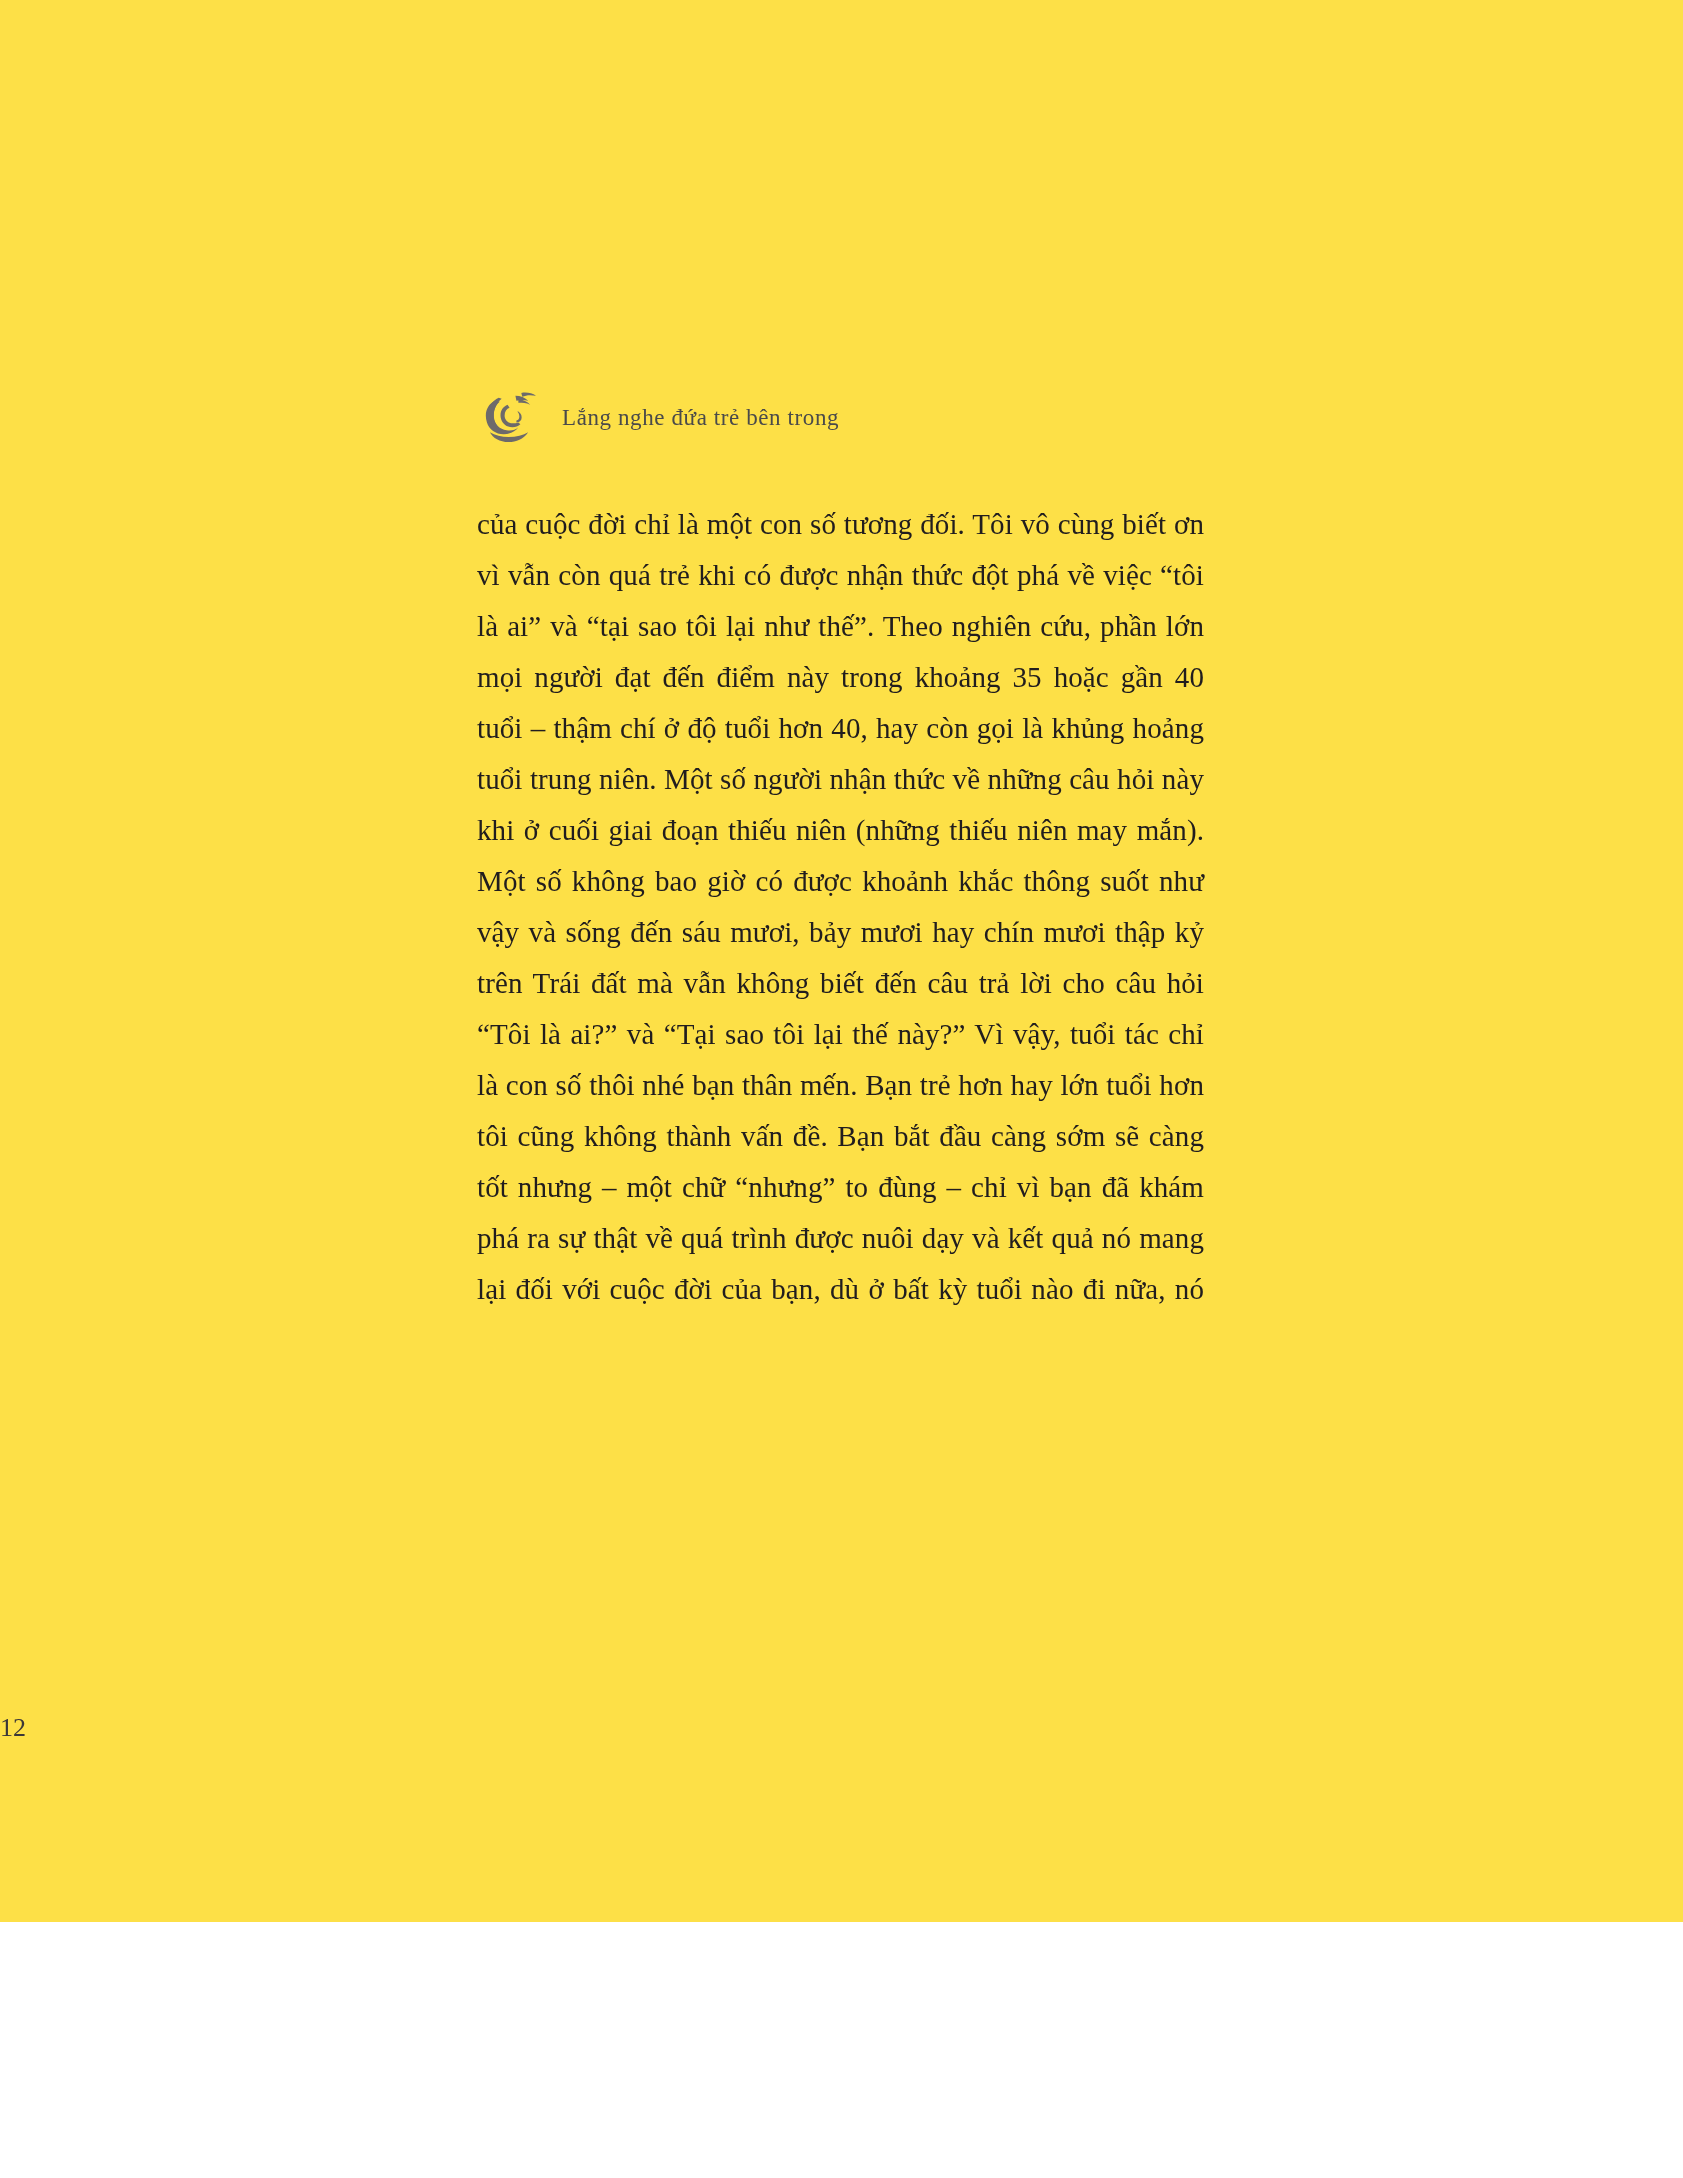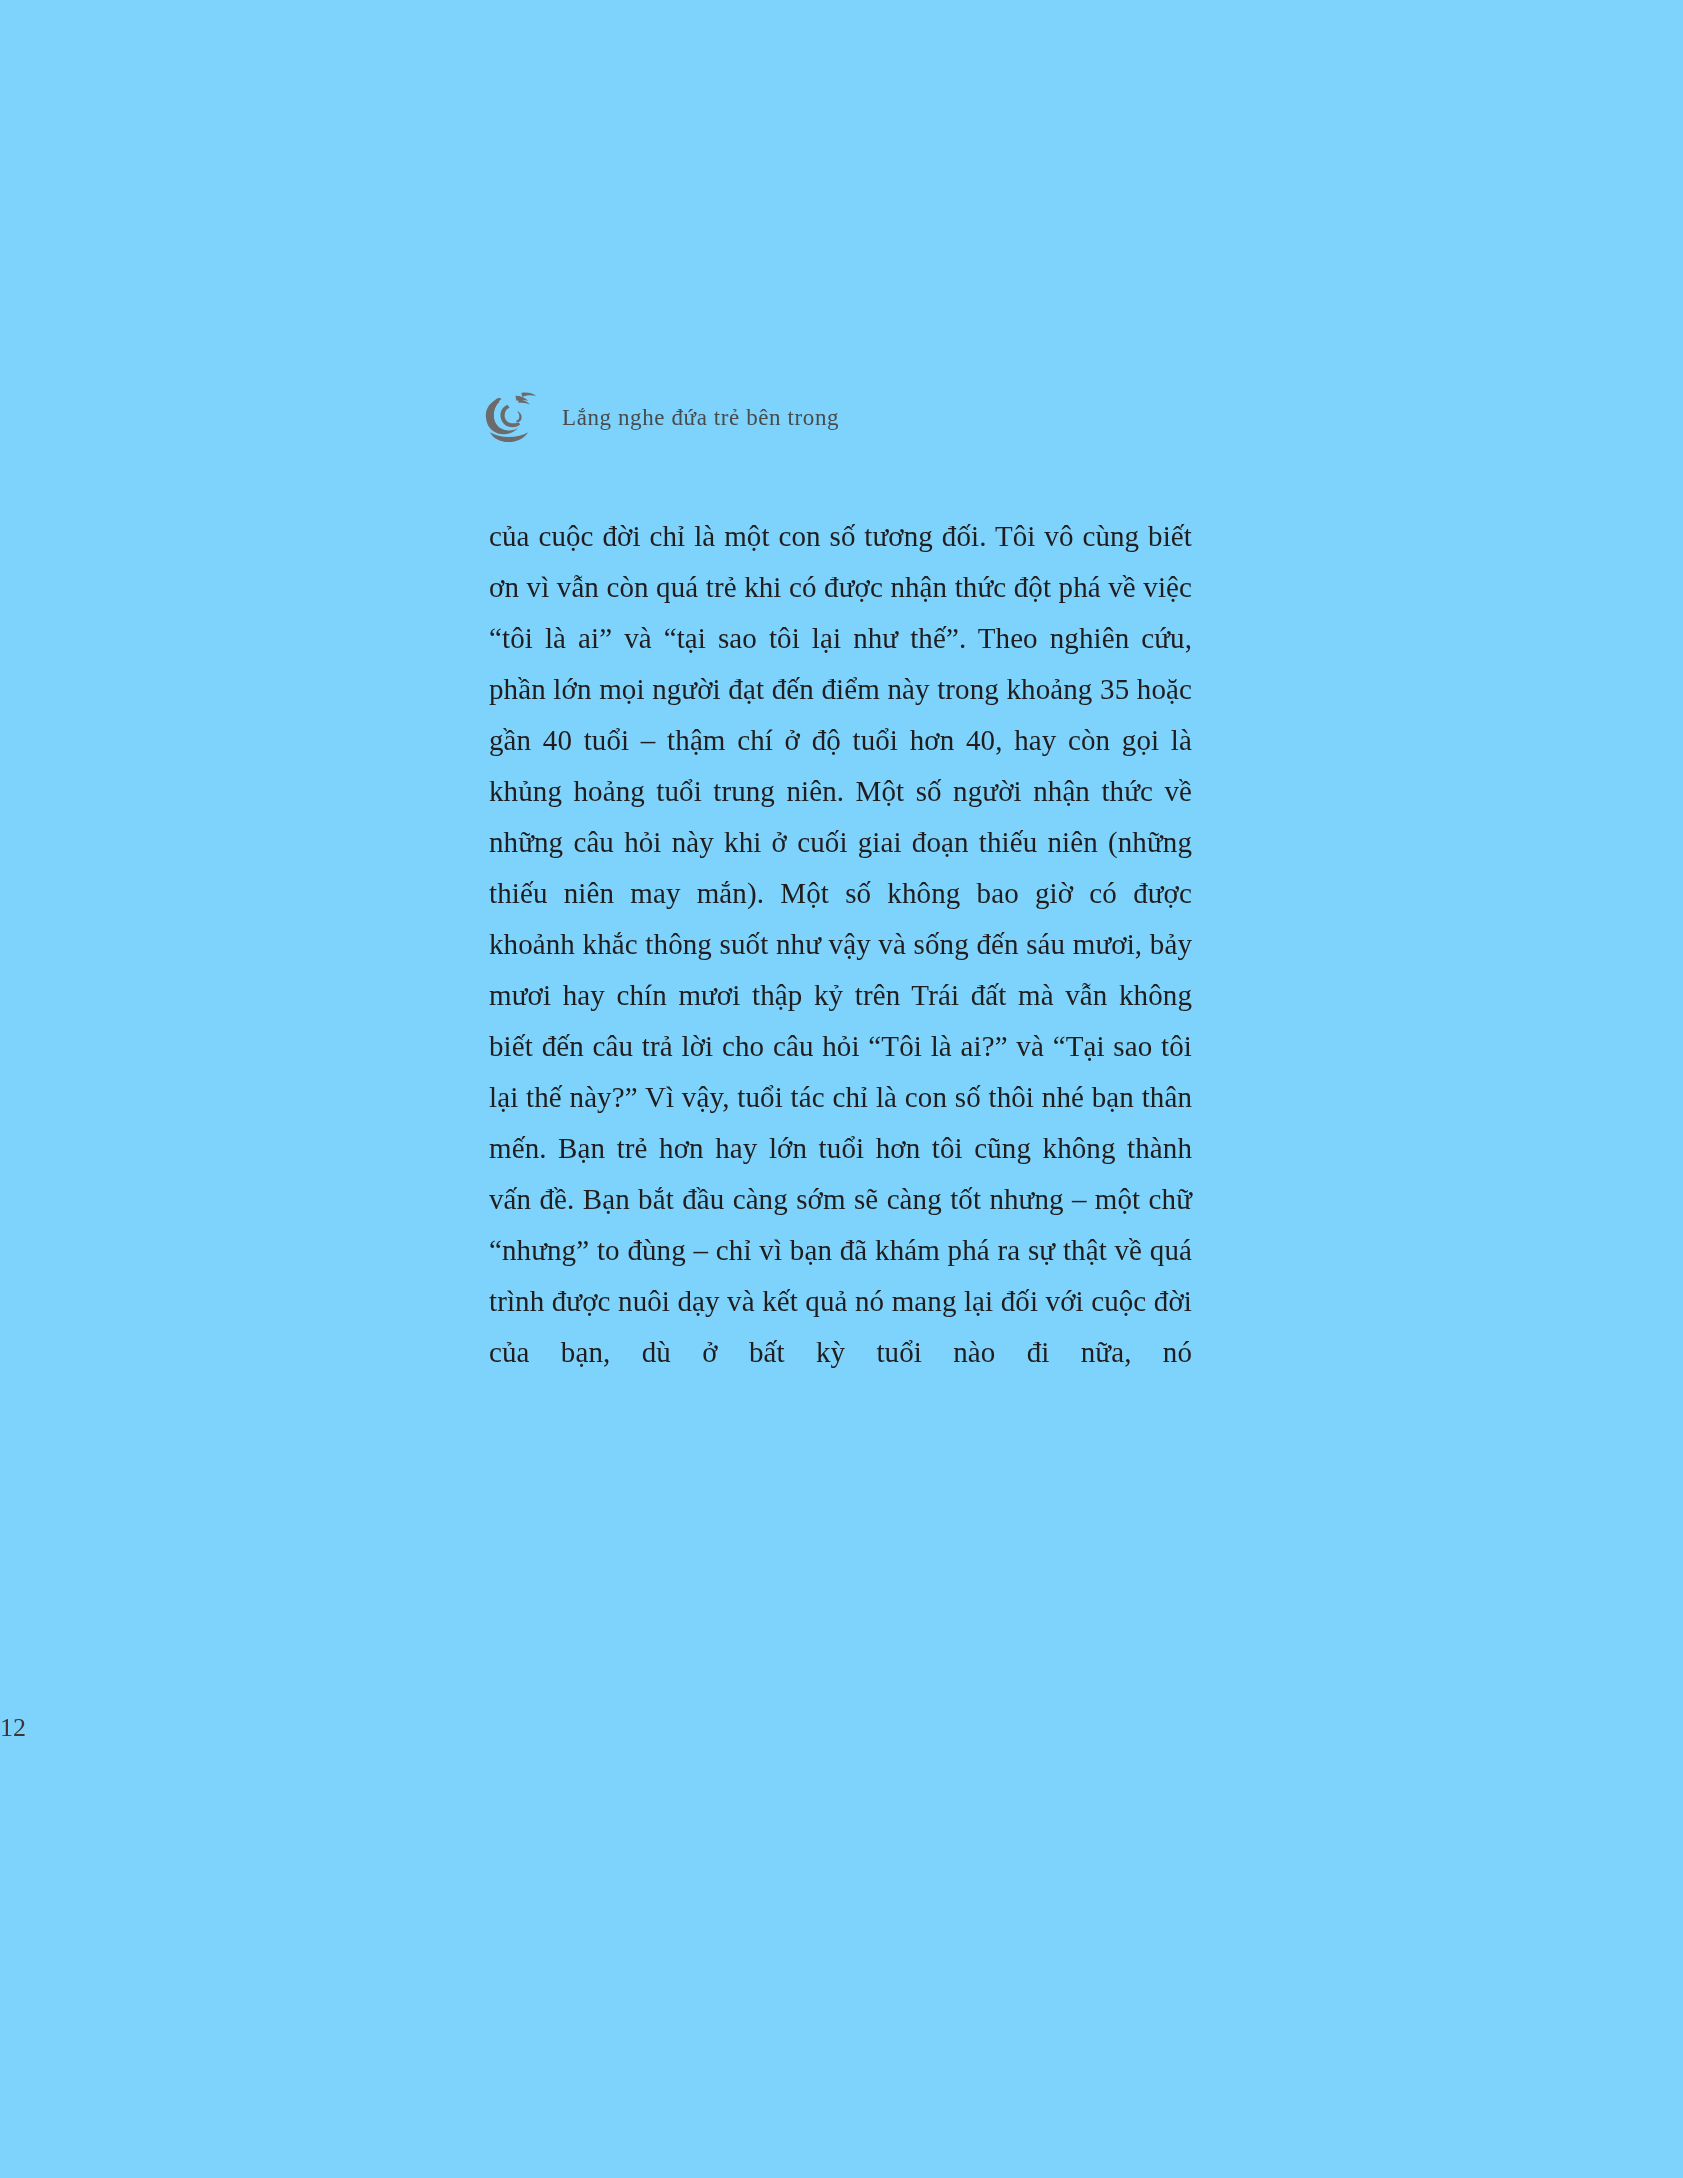--- a/index.html
+++ b/index.html
@@ -14,22 +14,22 @@
     position: relative;
     font-family: "Liberation Serif", serif;
     color: #231f20;
     overflow: hidden;
   }
 
   .page {
     position: absolute;
     top: 0; left: 0;
     width: 1683px;
-    height: 2178px;
-    background: #7dd3fc;
+    height: 1922px;
+    background: #fde047;
   }
 
   
   .running-head {
     position: absolute;
     left: 475px;
     top: 388px;
     display: flex;
     align-items: center;
     gap: 14px;
@@ -60,21 +60,21 @@
     font-size: 29px;
     line-height: 51px;
     text-align: justify;
     text-justify: inter-word;
     color: #211d1e;
     letter-spacing: 0.1px;
     -webkit-hyphens: none;
     hyphens: none;
   }
   .body-text p {
-    margin: 16px;
+    margin: 4px;
   }
 
   
   .body-text p::after {
     content: "";
     display: inline-block;
     width: 100%;
   }
 
   

